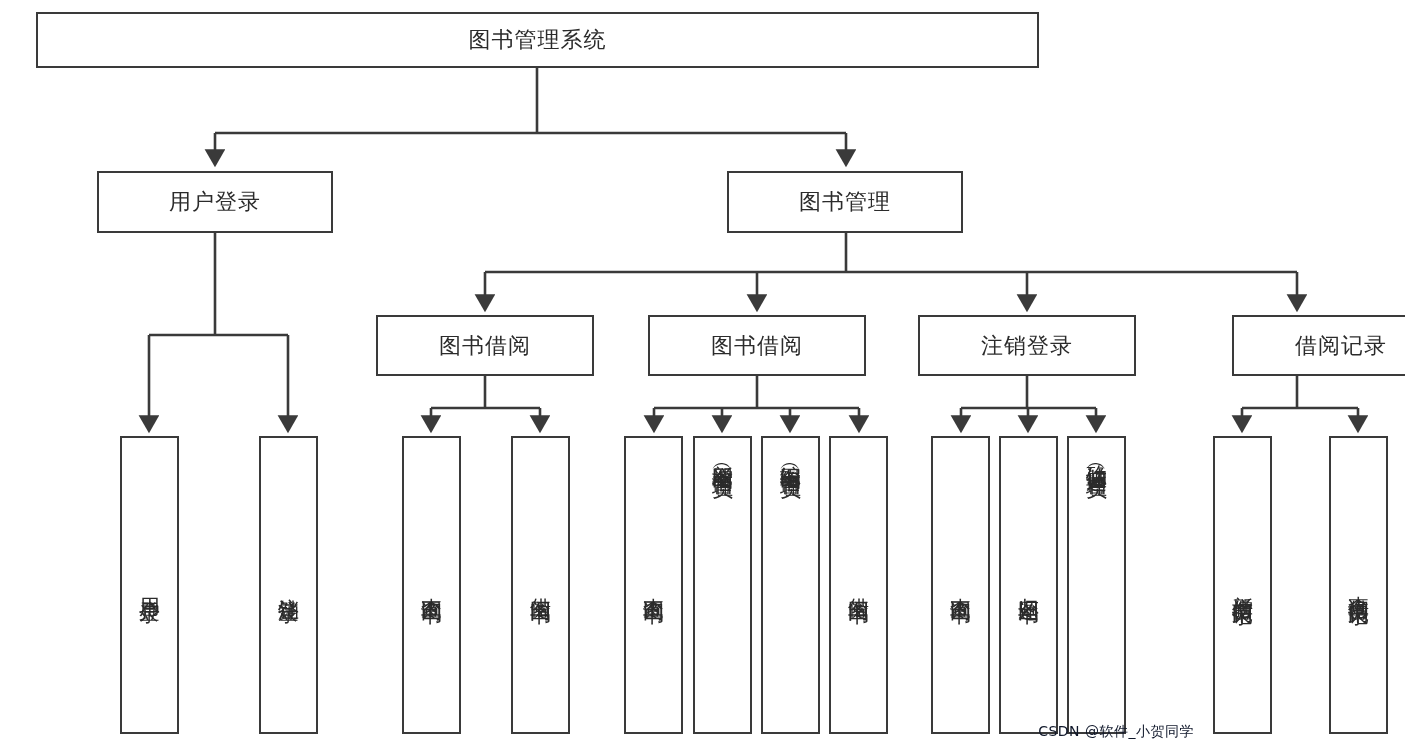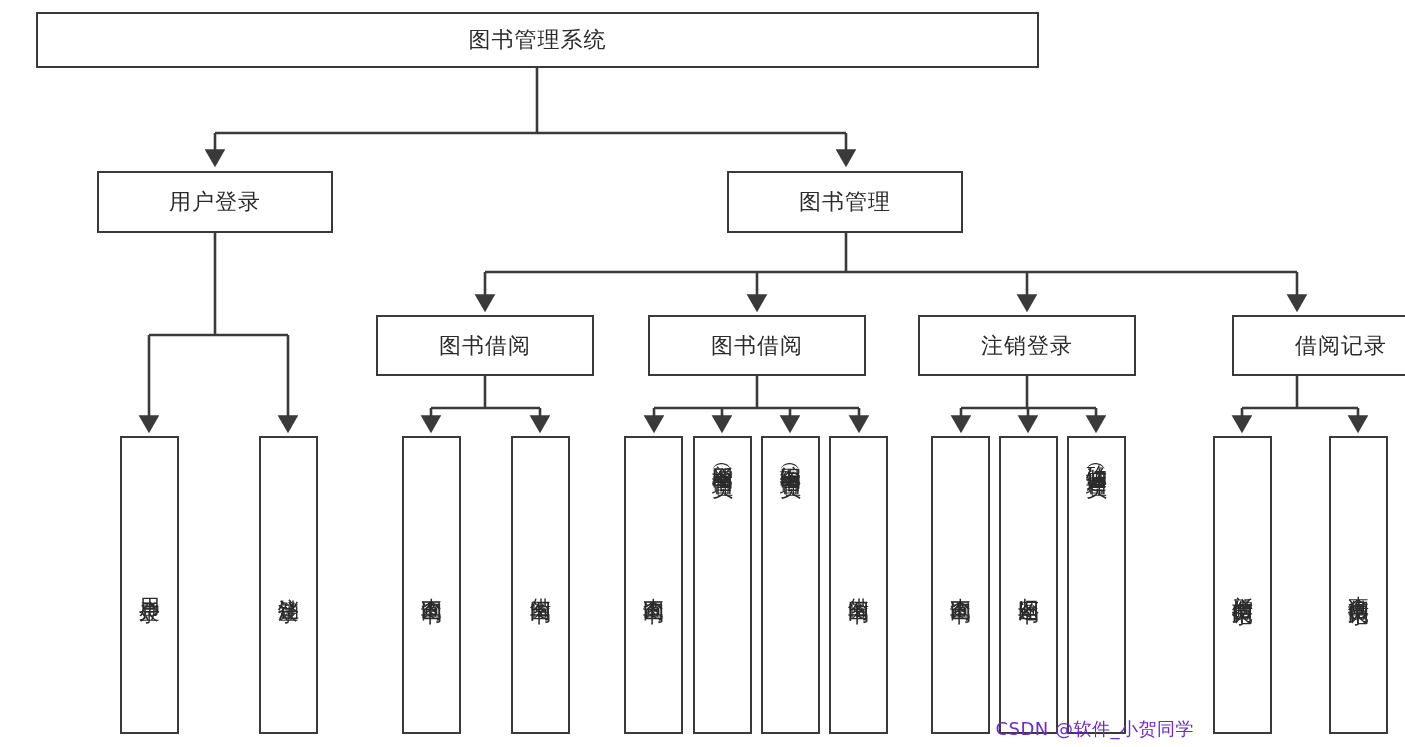--- a/index.html
+++ b/index.html
@@ -43,22 +43,22 @@
     align-items:flex-start;
     justify-content:center;
     padding-top:10px;
   }
   .leaf.mid{align-items:center;padding-top:0;}
 
   #watermark{
     position:absolute;
     right:8px;
     bottom:6px;
-    font-size:18px;
-    color:#6d28d9;
+    font-size:14px;
+    color:#0f172a;
     letter-spacing:0.5px;
     white-space:nowrap;
     pointer-events:none;
   }
 </style>
 </head>
 <body>
 
 <div id="canvas">
 

